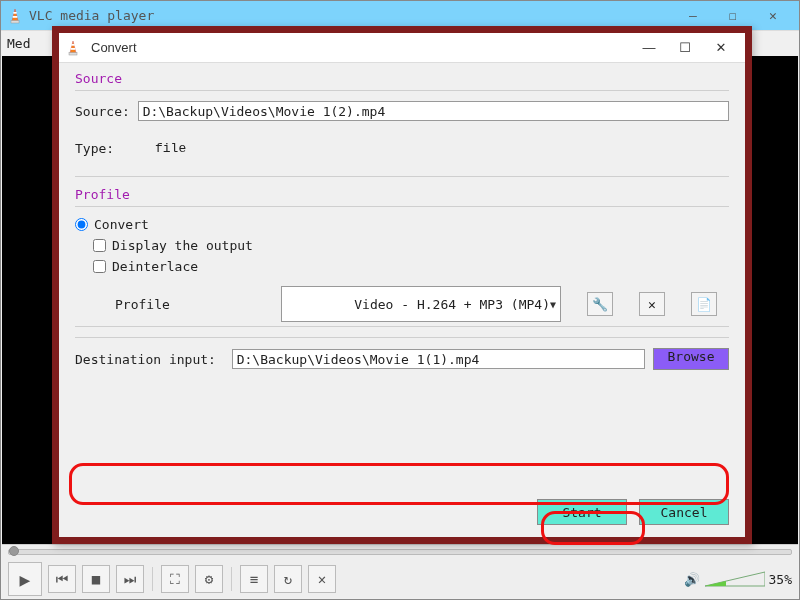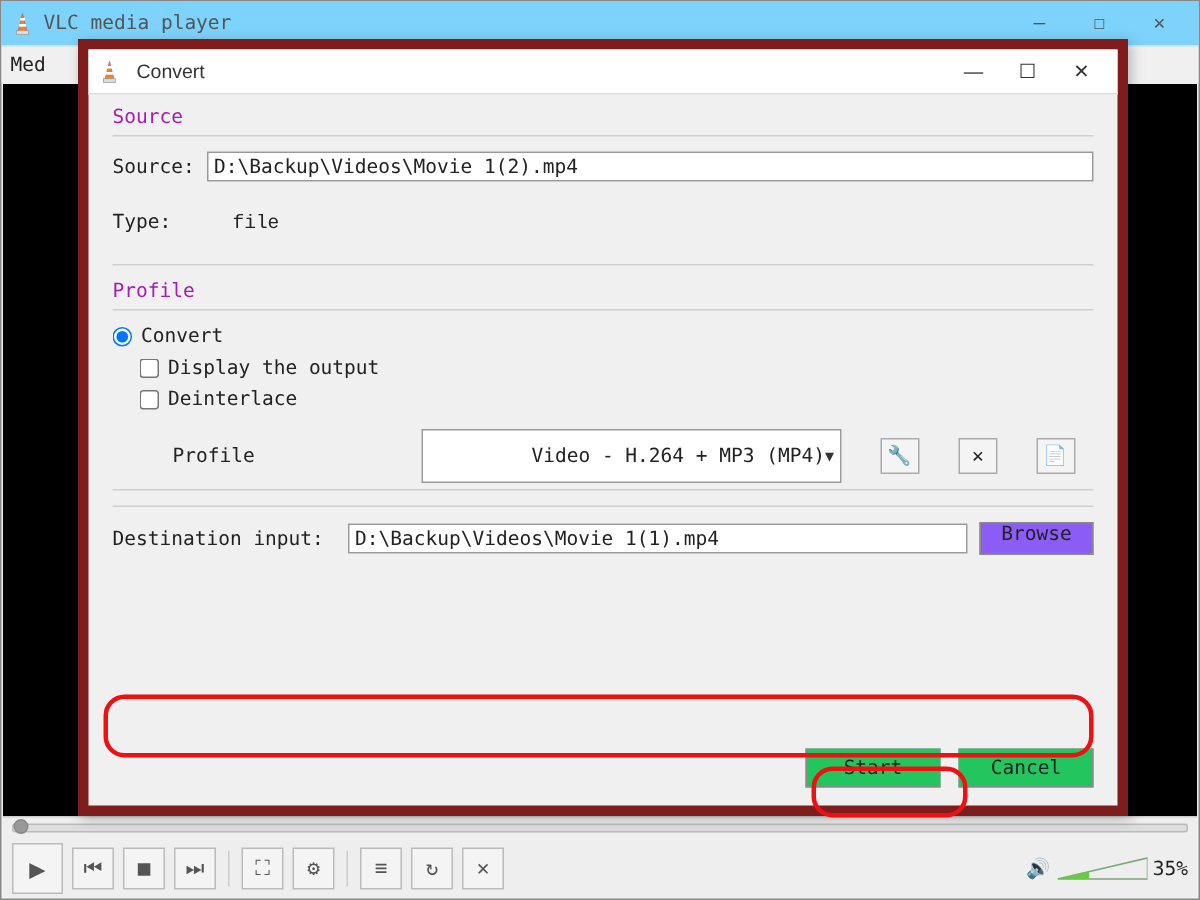--- a/index.html
+++ b/index.html
@@ -39,21 +39,21 @@
 .radio,.check{width:13px;height:13px;margin-right:6px}
 .profile-row{display:flex;align-items:center;margin:12px 0 2px 40px;gap:26px}
 .select{width:280px;height:36px;border:1px solid #999;background:#fff;display:flex;align-items:center;justify-content:flex-end;padding:0 4px}
 .select .car{font-size:10px;color:#333}
 .sqbtn{width:26px;height:24px;border:1px solid #aaa;background:#f4f4f4;display:flex;align-items:center;justify-content:center;font-size:13px}
 .sqbtn.red{color:#d22;font-weight:bold}
 .dest-row{display:flex;align-items:center;gap:8px;margin-top:8px}
 .dest-row .input{flex:1}
 .browse-btn{width:76px;height:22px;border:1px solid #8a8a8a;background:#8b5cf6;display:flex;align-items:flex-start;justify-content:center}
 .bottom-row{position:absolute;left:0;right:0;bottom:0;display:flex;justify-content:flex-end;gap:12px}
-.pbtn{width:90px;height:26px;border:1px solid #8a8a8a;background:#22c55e;display:flex;align-items:center;justify-content:center}
+.pbtn{width:90px;height:26px;border:1px solid #8a8a8a;background:#5eead4;display:flex;align-items:center;justify-content:center}
 .anno{position:absolute;border:3px solid #e11;border-radius:14px;pointer-events:none}
 </style>
 </head>
 <body>
 
 <div class="main-window">
   <div class="main-titlebar">
     <span class="vlc-cone">
       <svg viewBox="0 0 16 16">
           <polygon points="8,1 11,13 5,13" fill="#f58220" stroke="#c55" stroke-width="0.5"></polygon>

